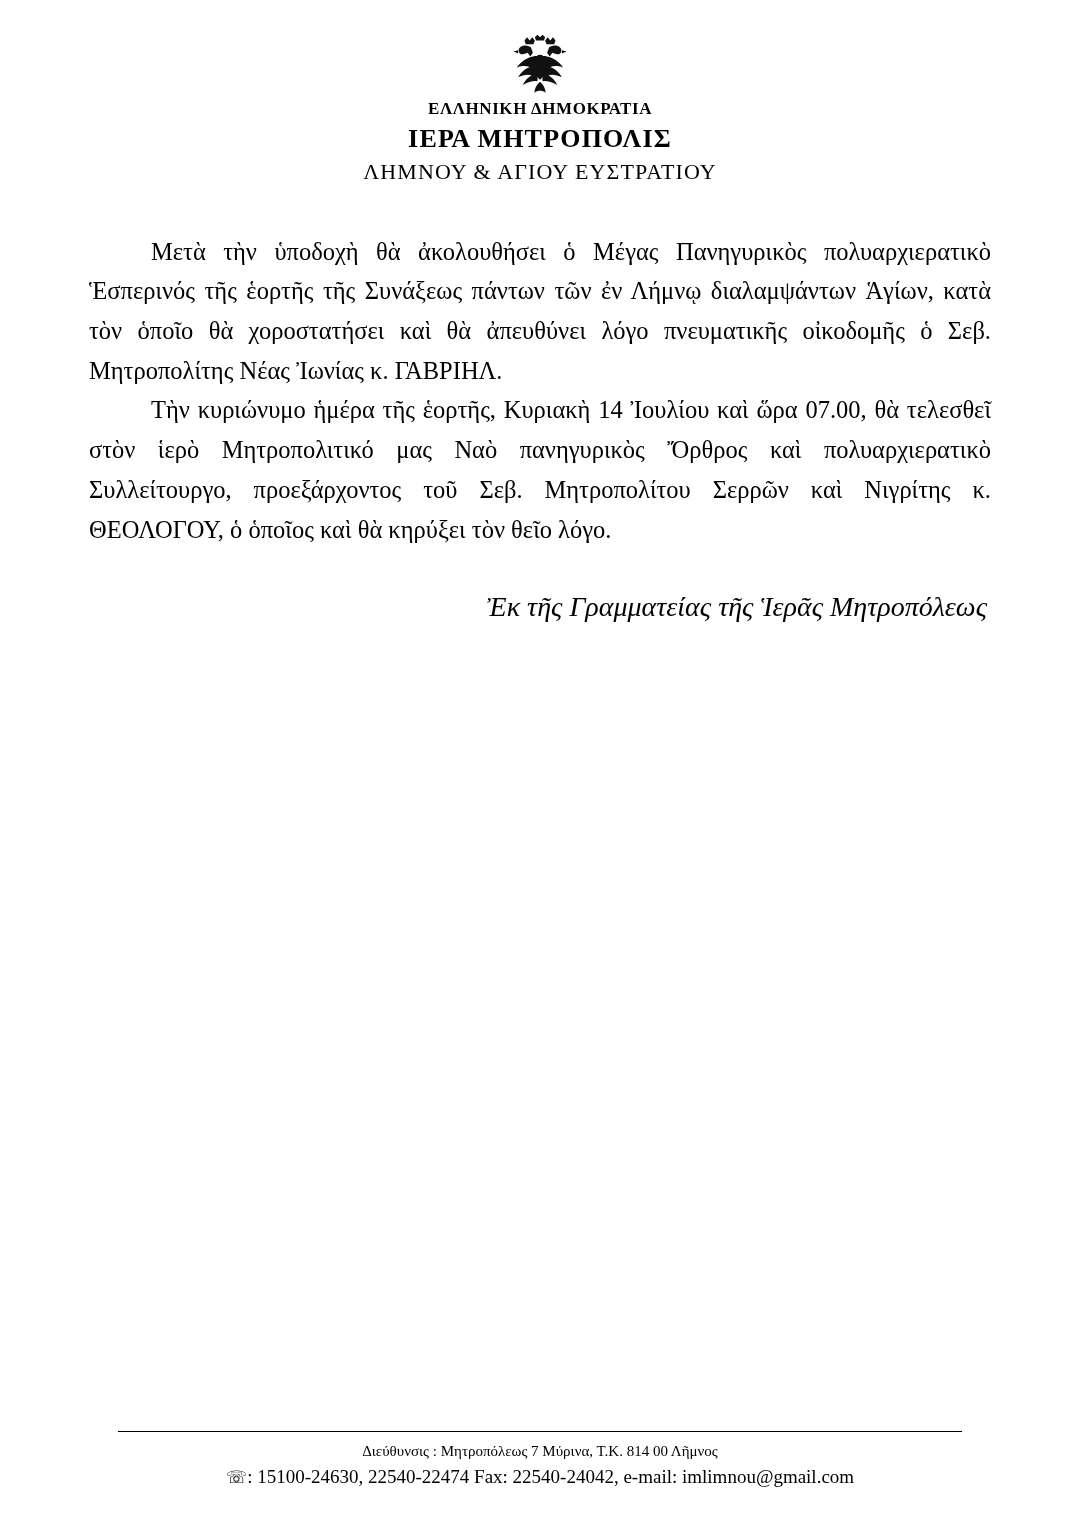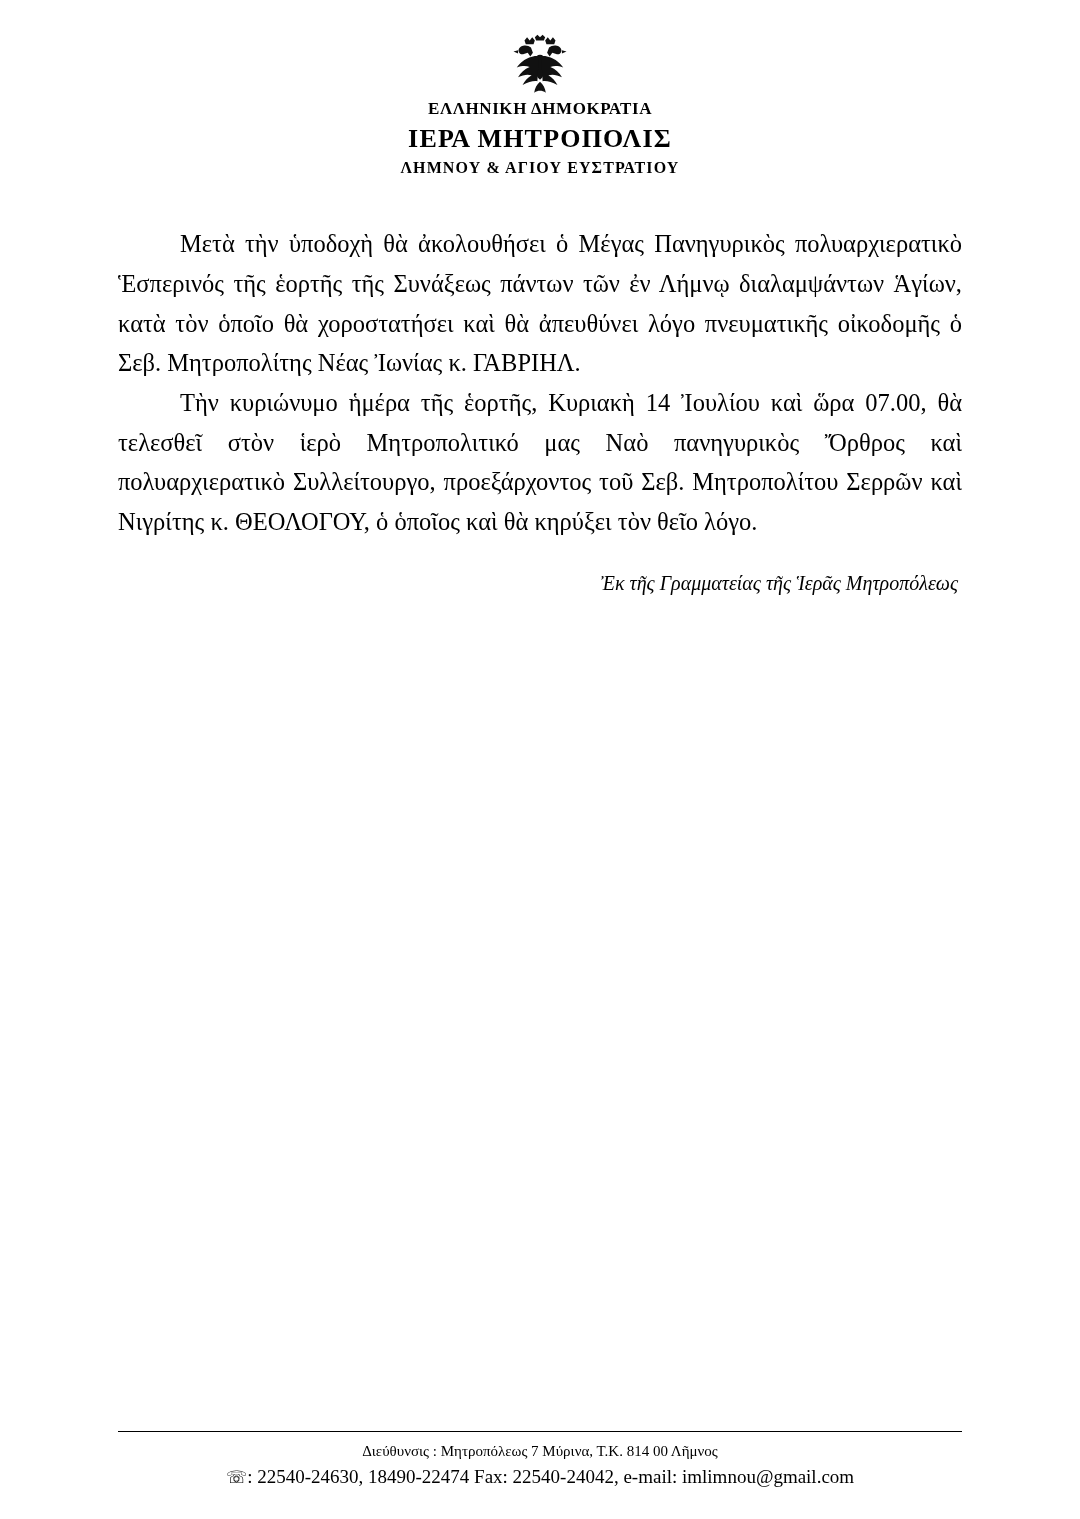--- a/index.html
+++ b/index.html
@@ -14,21 +14,21 @@
     font-family: "Liberation Serif", "DejaVu Serif", serif;
     color: #000000;
     overflow: hidden;
   }
 
   .page {
     position: relative;
     width: 1080px;
     height: 1519px;
     box-sizing: border-box;
-    padding: 0 118px;
+    padding: 0 89px;
   }
 
   
   .letterhead {
     text-align: center;
     padding-top: 34px;
   }
   .crest {
     width: 78px;
     height: 62px;
@@ -47,22 +47,22 @@
     font-family: "Liberation Serif", "DejaVu Serif", serif;
     font-size: 26px;
     font-weight: 700;
     letter-spacing: 1.2px;
     line-height: 1.25;
     margin-top: 4px;
     text-align: center;
   }
   .lh-line3 {
     font-family: "Liberation Serif", "DejaVu Serif", serif;
-    font-size: 16px;
-    font-weight: 700;
+    font-size: 22px;
+    font-weight: 400;
     letter-spacing: 1.1px;
     line-height: 1.25;
     margin-top: 3px;
     text-align: center;
   }
 
   
   .body-copy {
     margin-top: 46px;
   }
@@ -71,23 +71,23 @@
     text-justify: inter-word;
     font-size: 24.5px;
     line-height: 1.62;
     text-indent: 62px;
     margin: 0;
   }
   .para + .para {
     margin-top: 0px;
   }
   .signoff {
-    margin-top: 30px;
+    margin-top: 42px;
     text-align: right;
-    font-size: 20px;
+    font-size: 28px;
     font-style: italic;
     padding-right: 4px;
   }
 
   
   .footer {
     position: absolute;
     left: 118px;
     right: 118px;
     bottom: 28px;
@@ -148,17 +148,17 @@
   <div class="body-copy">
     <p class="para">Μετὰ τὴν ὑποδοχὴ  θὰ ἀκολουθήσει ὁ Μέγας Πανηγυρικὸς πολυαρχιερατικὸ Ἑσπερινός τῆς ἑορτῆς τῆς Συνάξεως πάντων τῶν ἐν Λήμνῳ διαλαμψάντων Ἁγίων, κατὰ τὸν ὁποῖο θὰ χοροστατήσει καὶ θὰ ἀπευθύνει λόγο πνευματικῆς οἰκοδομῆς ὁ Σεβ. Μητροπολίτης Νέας Ἰωνίας κ. ΓΑΒΡΙΗΛ.</p>
     <p class="para">Τὴν κυριώνυμο ἡμέρα τῆς ἑορτῆς, Κυριακὴ 14 Ἰουλίου καὶ ὥρα 07.00, θὰ τελεσθεῖ στὸν ἱερὸ Μητροπολιτικό μας Ναὸ πανηγυρικὸς Ὄρθρος καὶ πολυαρχιερατικὸ Συλλείτουργο, προεξάρχοντος τοῦ Σεβ. Μητροπολίτου Σερρῶν καὶ Νιγρίτης κ. ΘΕΟΛΟΓΟΥ, ὁ ὁποῖος καὶ θὰ κηρύξει τὸν θεῖο λόγο.</p>
     <div class="signoff">Ἐκ τῆς Γραμματείας τῆς Ἱερᾶς Μητροπόλεως</div>
   </div>
 
   <div class="footer">
     <hr class="footer-rule">
     <div class="footer-line">Διεύθυνσις : Μητροπόλεως 7 Μύρινα, Τ.Κ. 814 00 Λῆμνος</div>
     <div class="footer-line small">
-      <span class="phone-glyph">☏</span><span>:  22540-24630, 18490-22474    Fax: 22540-24042, e-mail: imlimnou@gmail.com</span>
+      <span class="phone-glyph">☏</span><span>:  15100-24630, 22540-22474    Fax: 22540-24042, e-mail: imlimnou@gmail.com</span>
     </div>
   </div>
 
 </div>
 
 </body></html>

